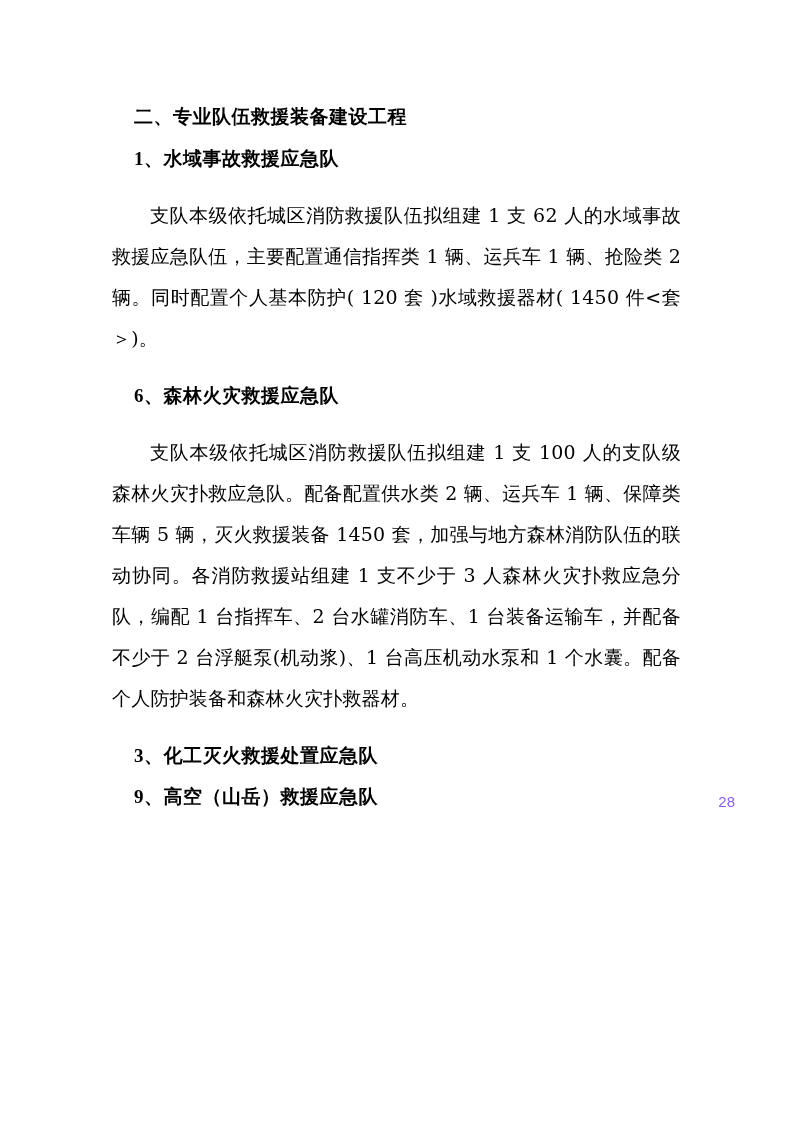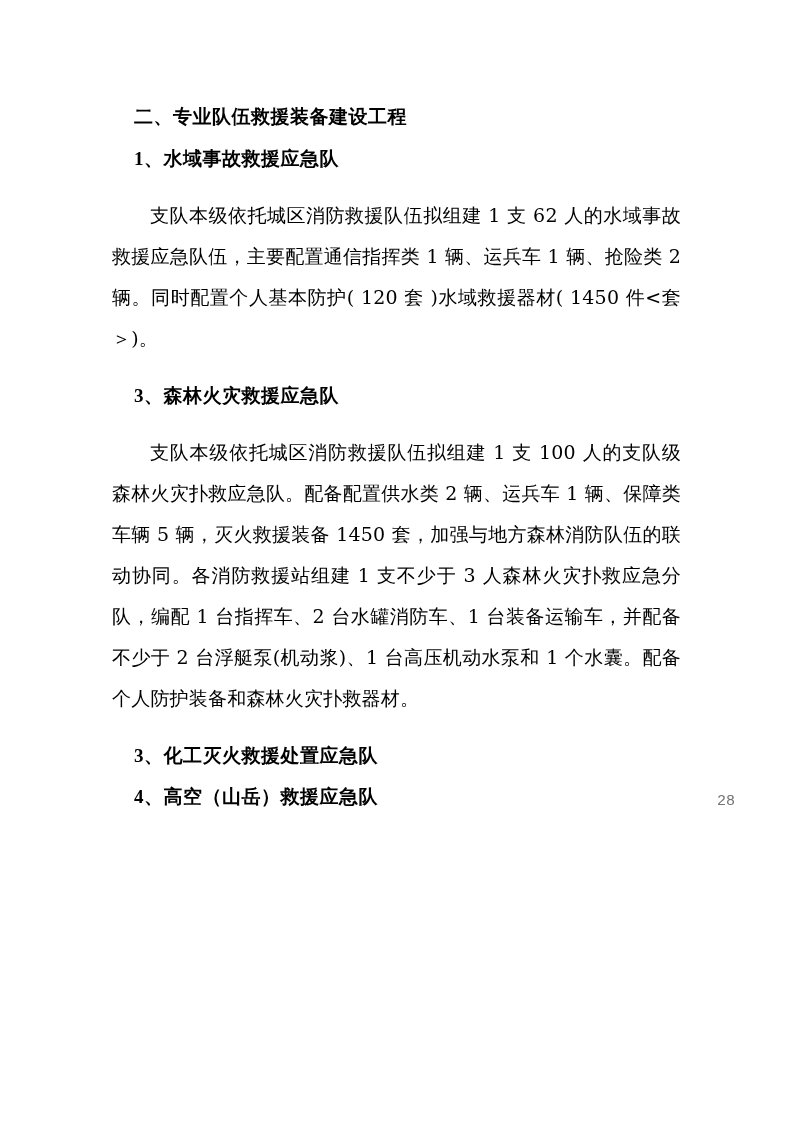--- a/index.html
+++ b/index.html
@@ -52,40 +52,40 @@
     text-justify: inter-ideograph;
     letter-spacing: 0.2px;
   }
   p.body-text.indent-wide {
     text-indent: 48px;
   }
   .page-number {
     position: absolute;
     right: 58px;
     bottom: 62px;
-    font-family: Liberation Mono, monospace;
+    font-family: Liberation Sans, sans-serif;
     font-size: 15px;
     line-height: 18px;
-    color: #737373;
+    color: #8b5cf6;
   }
 </style>
 </head>
 <body>
 
 <div class="page">
   <div class="doc-body">
 
     <h2 class="heading-2">二、专业队伍救援装备建设工程</h2>
 
     <h3 class="heading-3">1、水域事故救援应急队</h3>
     <p class="body-text">支队本级依托城区消防救援队伍拟组建 1 支 62 人的水域事故救援应急队伍，主要配置通信指挥类 1 辆、运兵车 1 辆、抢险类 2 辆。同时配置个人基本防护( 120 套 )水域救援器材( 1450 件&lt;套＞)。</p>
 
-    <h3 class="heading-3">3、森林火灾救援应急队</h3>
+    <h3 class="heading-3">6、森林火灾救援应急队</h3>
     <p class="body-text">支队本级依托城区消防救援队伍拟组建 1 支 100 人的支队级森林火灾扑救应急队。配备配置供水类 2 辆、运兵车 1 辆、保障类车辆 5 辆，灭火救援装备 1450 套，加强与地方森林消防队伍的联动协同。各消防救援站组建 1 支不少于 3 人森林火灾扑救应急分队，编配 1 台指挥车、2 台水罐消防车、1 台装备运输车，并配备不少于 2 台浮艇泵(机动浆)、1 台高压机动水泵和 1 个水囊。配备个人防护装备和森林火灾扑救器材。</p>
 
     <h3 class="heading-3">3、化工灭火救援处置应急队</h3>
 
-    <h3 class="heading-3">4、高空（山岳）救援应急队</h3>
+    <h3 class="heading-3">9、高空（山岳）救援应急队</h3>
 
   </div>
 
   <div class="page-number">28</div>
 </div>
 
 </body></html>

